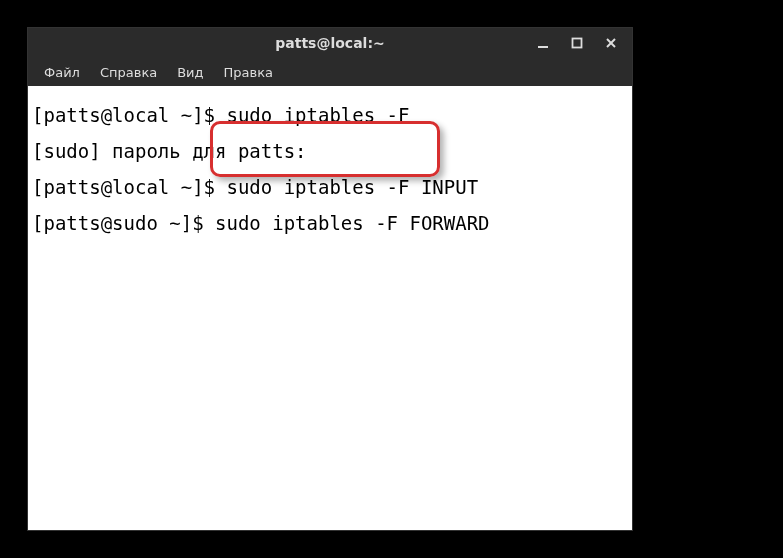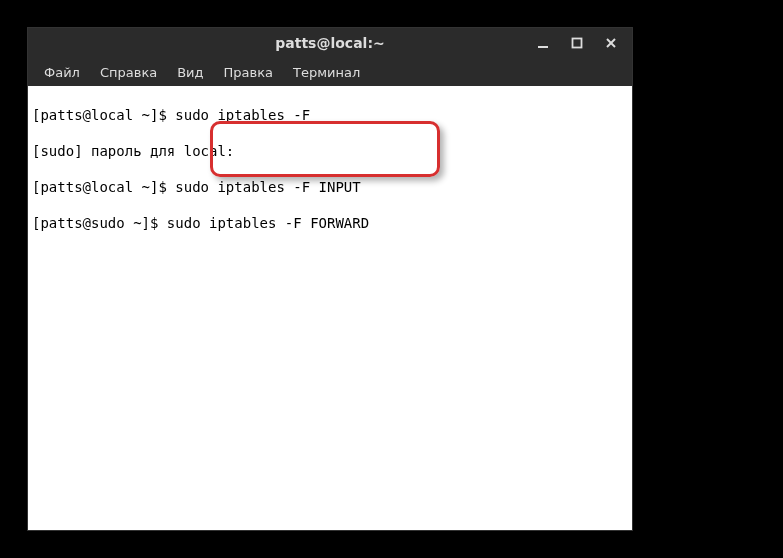--- a/index.html
+++ b/index.html
@@ -70,21 +70,21 @@
     }
     .menubar .menu-item {
       padding: 4px 10px;
       cursor: pointer;
     }
     .terminal-body {
       flex: 1;
       background: #fff;
       color: #000;
       font-family: "DejaVu Sans Mono", "Liberation Mono", monospace;
-      font-size: 14px;
+      font-size: 19px;
       line-height: 18px;
       padding: 2px 4px;
       position: relative;
       white-space: pre;
     }
     .term-line {
       display: block;
     }
     .highlight-box {
       position: absolute;
@@ -124,25 +124,24 @@
           </svg>
         </div>
       </div>
     </div>
 
     <div class="menubar">
       <span class="menu-item">Файл</span>
       <span class="menu-item">Справка</span>
       <span class="menu-item">Вид</span>
       <span class="menu-item">Правка</span>
-      <span class="menu-item">Терминал</span>
     </div>
 
     <div class="terminal-body">
 <span class="term-line">[patts@local ~]$ sudo iptables -F</span>
-<span class="term-line">[sudo] пароль для local:</span>
+<span class="term-line">[sudo] пароль для patts:</span>
 <span class="term-line">[patts@local ~]$ sudo iptables -F INPUT</span>
 <span class="term-line">[patts@sudo ~]$ sudo iptables -F FORWARD</span>
       <div class="highlight-box"></div>
     </div>
 
   </div>
 </div>
 
 </body></html>

